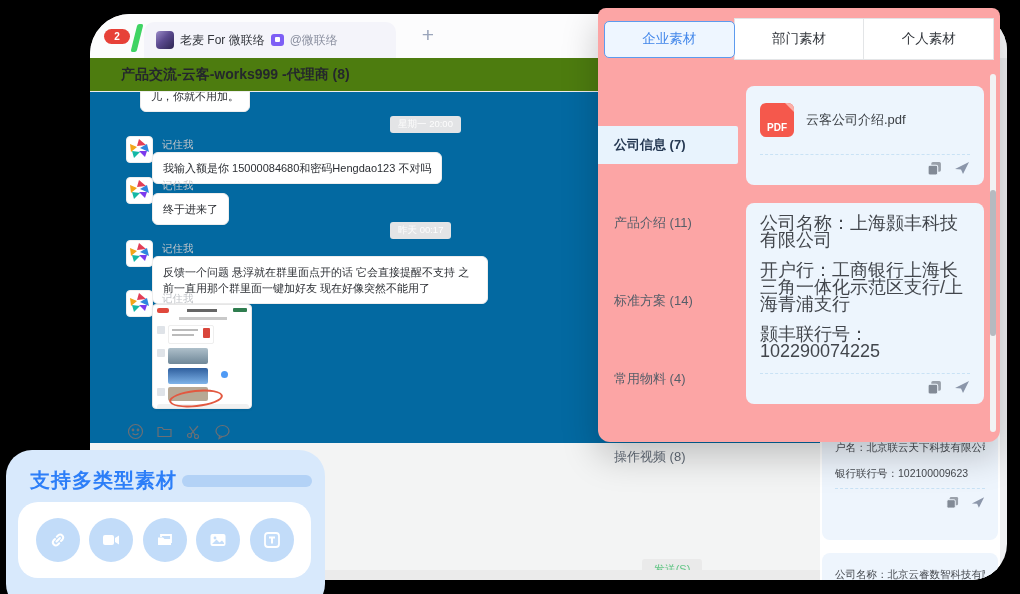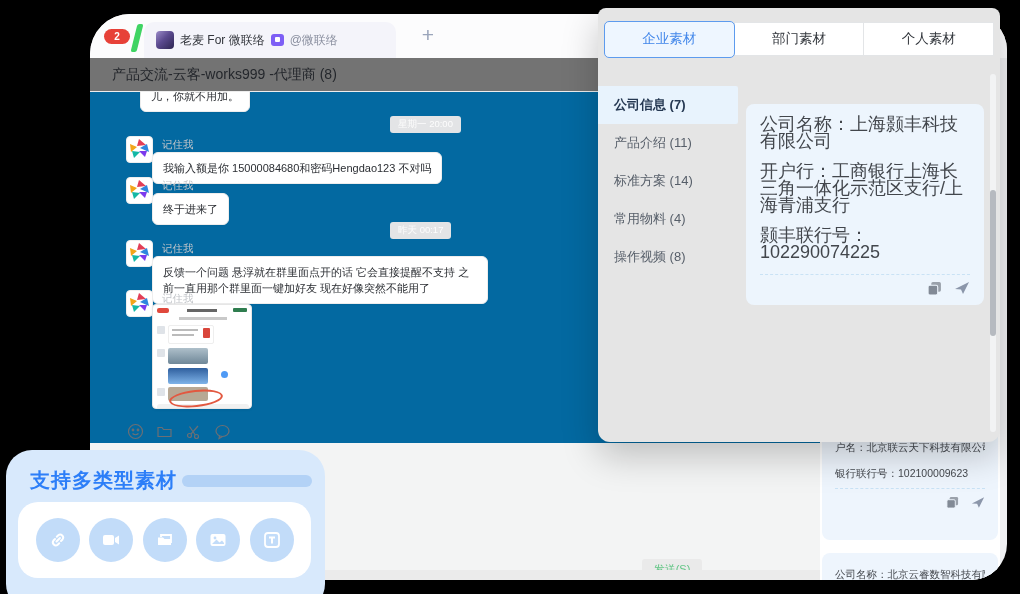--- a/index.html
+++ b/index.html
@@ -22,23 +22,23 @@
     border-radius:10px 10px 0 0; display:flex; align-items:center; gap:6px; padding:0 12px; }
   .appicon { width:18px; height:18px; border-radius:4px;
     background:linear-gradient(135deg,#9c8cc9 0%,#5b4a8f 45%,#2c2450 100%); flex:0 0 auto; }
   .tab-title { font-size:12px; color:#33363c; white-space:nowrap; }
   .minibadge { width:13px; height:12px; border-radius:3px; background:#7d5ff5; position:relative; flex:0 0 auto; }
   .minibadge i { position:absolute; left:4px; top:3px; width:5px; height:5px; background:#fff; border-radius:1px; }
   .mention { font-size:12px; color:#8b90a0; white-space:nowrap; }
   .newtab { position:absolute; left:324px; top:8px; width:28px; height:28px; color:#9aa5bb;
     font-size:21px; line-height:26px; text-align:center; cursor:pointer; }
 
-  .chat-header { position:absolute; left:0; top:44px; width:730px; height:34px; background:#737373;
-    border-bottom:1px solid #ededed; display:flex; align-items:center; padding-left:22px;
-    font-size:14px; color:#24272c; }
+  .chat-header { position:absolute; left:0; top:44px; width:730px; height:34px; background:#4d7c0f;
+    border-bottom:1px solid #ededed; display:flex; align-items:center; padding-left:31px;
+    font-size:14px; color:#24272c;font-weight:bold; }
 
   .chat-list { position:absolute; left:0; top:78px; width:730px; height:351px;
     background:#0369a1; overflow:hidden; }
   .bubble { position:absolute; background:#fff; border:1px solid #ededed; border-radius:6px;
     font-size:11px; color:#2b2e33; padding:7px 10px; line-height:16px;
     box-shadow:0 1px 2px rgba(0,0,0,.03); white-space:nowrap; }
   .bubble.wrap { white-space:normal; max-width:336px; }
   .chip { position:absolute; background:#e3e4e6; color:#fdfdfd; font-size:9.5px;
     padding:2px 8px; border-radius:3px; }
   .avatar { position:absolute; width:27px; height:27px; border-radius:4px; background:#fff;
@@ -61,31 +61,31 @@
   
   .materials-col { position:absolute; left:730px; top:60px; width:180px; height:506px; background:#fff; }
   .mcard { position:absolute; left:2px; width:176px; background:#eef5fd; border-radius:8px; padding:0 13px; }
   .mcard .mline { font-size:10.5px; color:#45494f; line-height:26px; white-space:nowrap; overflow:hidden; }
   .mcard-a { top:290px; height:176px; padding-top:70px; }
   .mcard-b { top:479px; height:70px; padding-top:8px; }
   .dashed { border-top:1px dashed #c9e2f5; margin-top:2px; }
   .actions { display:flex; justify-content:flex-end; gap:12px; align-items:center; height:22px; margin-top:2px; }
 
   
-  .panel { position:absolute; left:598px; top:8px; width:402px; height:434px; background:#e5e5e5;
+  .panel { position:absolute; left:598px; top:8px; width:402px; height:434px; background:#fca5a5;
     border-radius:8px 8px 12px 12px; box-shadow:0 14px 36px rgba(0,0,0,.22); }
   .ptabs { position:absolute; left:6px; top:13px; right:6px; height:36px; display:flex; align-items:center; }
-  .ptab { flex:1; height:34px; border:1px solid #e3e5e7; background:#fff; color:#30343a;
+  .ptab { flex:1; height:42px; border:1px solid #e3e5e7; background:#fff; color:#30343a;
     font-size:13.5px; font-family:inherit; cursor:pointer; margin-left:-1px; }
   .ptab:first-child { margin-left:0; }
   .ptab.active { height:37px; border:1px solid #5d9bee; background:#eef6ff; color:#4186ea;
     border-radius:5px; position:relative; z-index:2; }
   .cats { position:absolute; left:0; top:64px; width:140px; padding-top:14px; }
   .cat { height:38px; display:flex; align-items:center; padding-left:16px; font-size:13px;
-    color:#565e69; cursor:pointer; white-space:nowrap; }
+    color:#565e69; cursor:pointer; white-space:nowrap;margin-top:40px; }
   .cat.active { background:#e8f3fd; color:#253852; font-weight:bold; border-radius:0 2px 2px 0; }
   .pcontent { position:absolute; left:148px; top:78px; width:238px; }
   .pcard { background:#edf5fd; border-radius:8px; padding:12px 14px 6px; }
   .pdfrow { display:flex; align-items:center; gap:12px; height:44px; }
   .pdficon { width:34px; height:34px; background:#f5584c; border-radius:6px; position:relative;
     color:#fff; font-size:10px; font-weight:bold; display:flex; align-items:flex-end;
     justify-content:center; padding-bottom:4px; flex:0 0 auto; overflow:hidden; }
   .pdficon .fold { position:absolute; right:0; top:0; width:0; height:0;
     border-left:9px solid transparent; border-top:9px solid #fbb0a9; }
   .pdfname { font-size:13px; color:#3c4045; }
@@ -277,20 +277,43 @@
     <div class="cats">
       <div class="cat active">公司信息 (7)</div>
       <div class="cat">产品介绍 (11)</div>
       <div class="cat">标准方案 (14)</div>
       <div class="cat">常用物料 (4)</div>
       <div class="cat">操作视频 (8)</div>
     </div>
 
     <div class="pcontent">
 
+      <div class="pcard">
+        <div class="pdfrow">
+          <div class="pdficon">
+            <span class="fold"></span>
+            <span>PDF</span>
+          </div>
+          <div class="pdfname">云客公司介绍.pdf</div>
+        </div>
+        <div class="dashed" style="margin-top:12px;"></div>
+        <div class="actions">
+          <span>
+            <svg width="15" height="15" viewBox="0 0 14 14">
+              <rect x="4" y="1" width="9" height="9" rx="1.5" fill="#9aa1ab"></rect>
+              <rect x="1" y="4" width="9" height="9" rx="1.5" fill="#828a96" stroke="#edf5fd" stroke-width="1"></rect>
+            </svg>
+          </span>
+          <span>
+            <svg width="16" height="14" viewBox="0 0 16 14">
+              <polygon points="1,8 15,1 9,13 7,8.5" fill="#8b96aa"></polygon>
+            </svg>
+          </span>
+        </div>
+      </div>
 
       <div class="pcard infocard">
         <div class="iline">公司名称：上海颢丰科技有限公司</div>
         <div class="iline">开户行：工商银行上海长三角一体化示范区支行/上海青浦支行</div>
         <div class="iline">颢丰联行号：102290074225</div>
         <div class="dashed"></div>
         <div class="actions">
           <span>
             <svg width="15" height="15" viewBox="0 0 14 14">
               <rect x="4" y="1" width="9" height="9" rx="1.5" fill="#9aa1ab"></rect>

